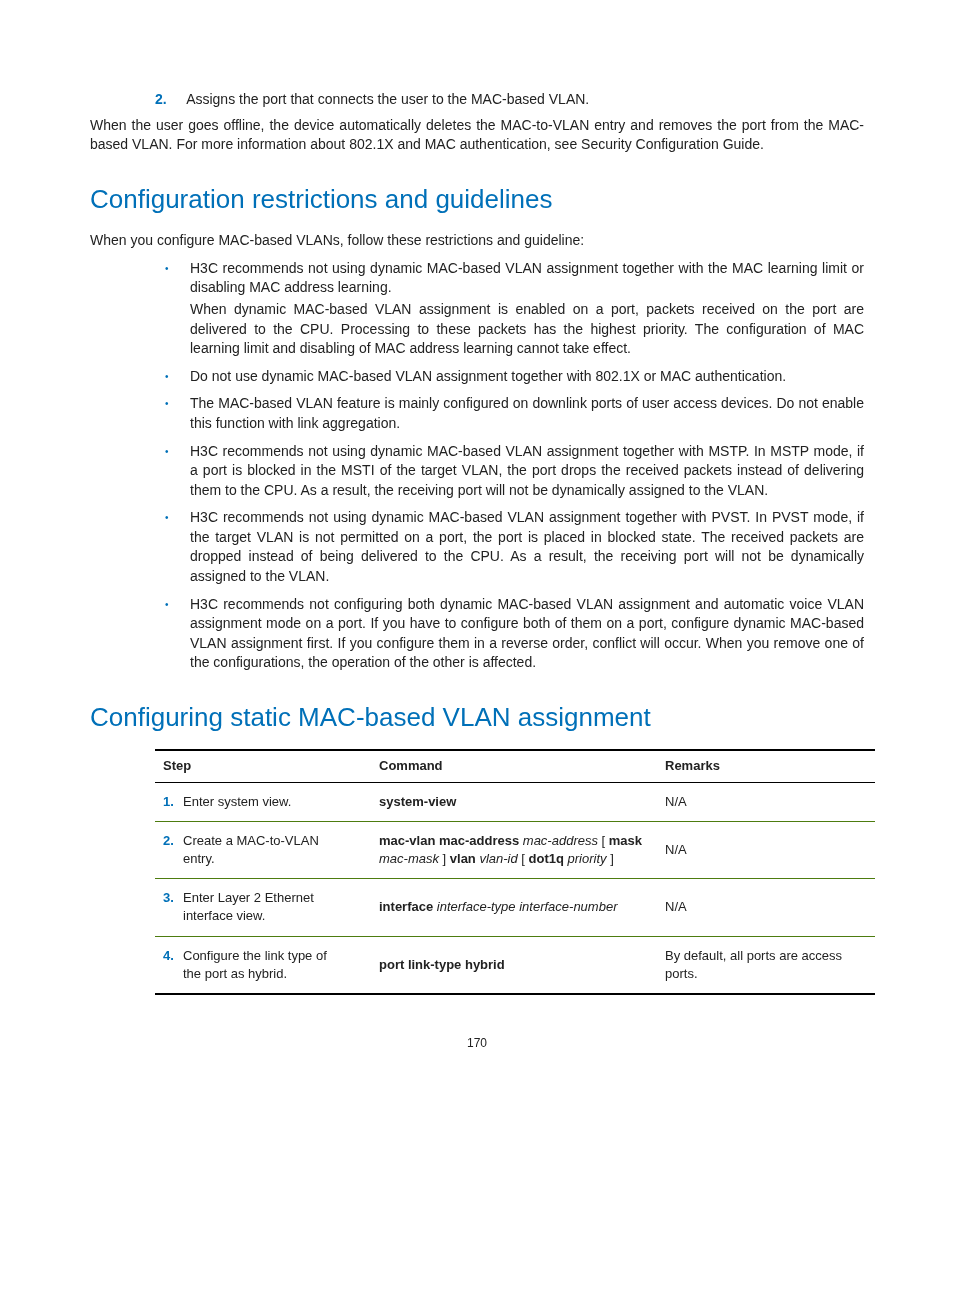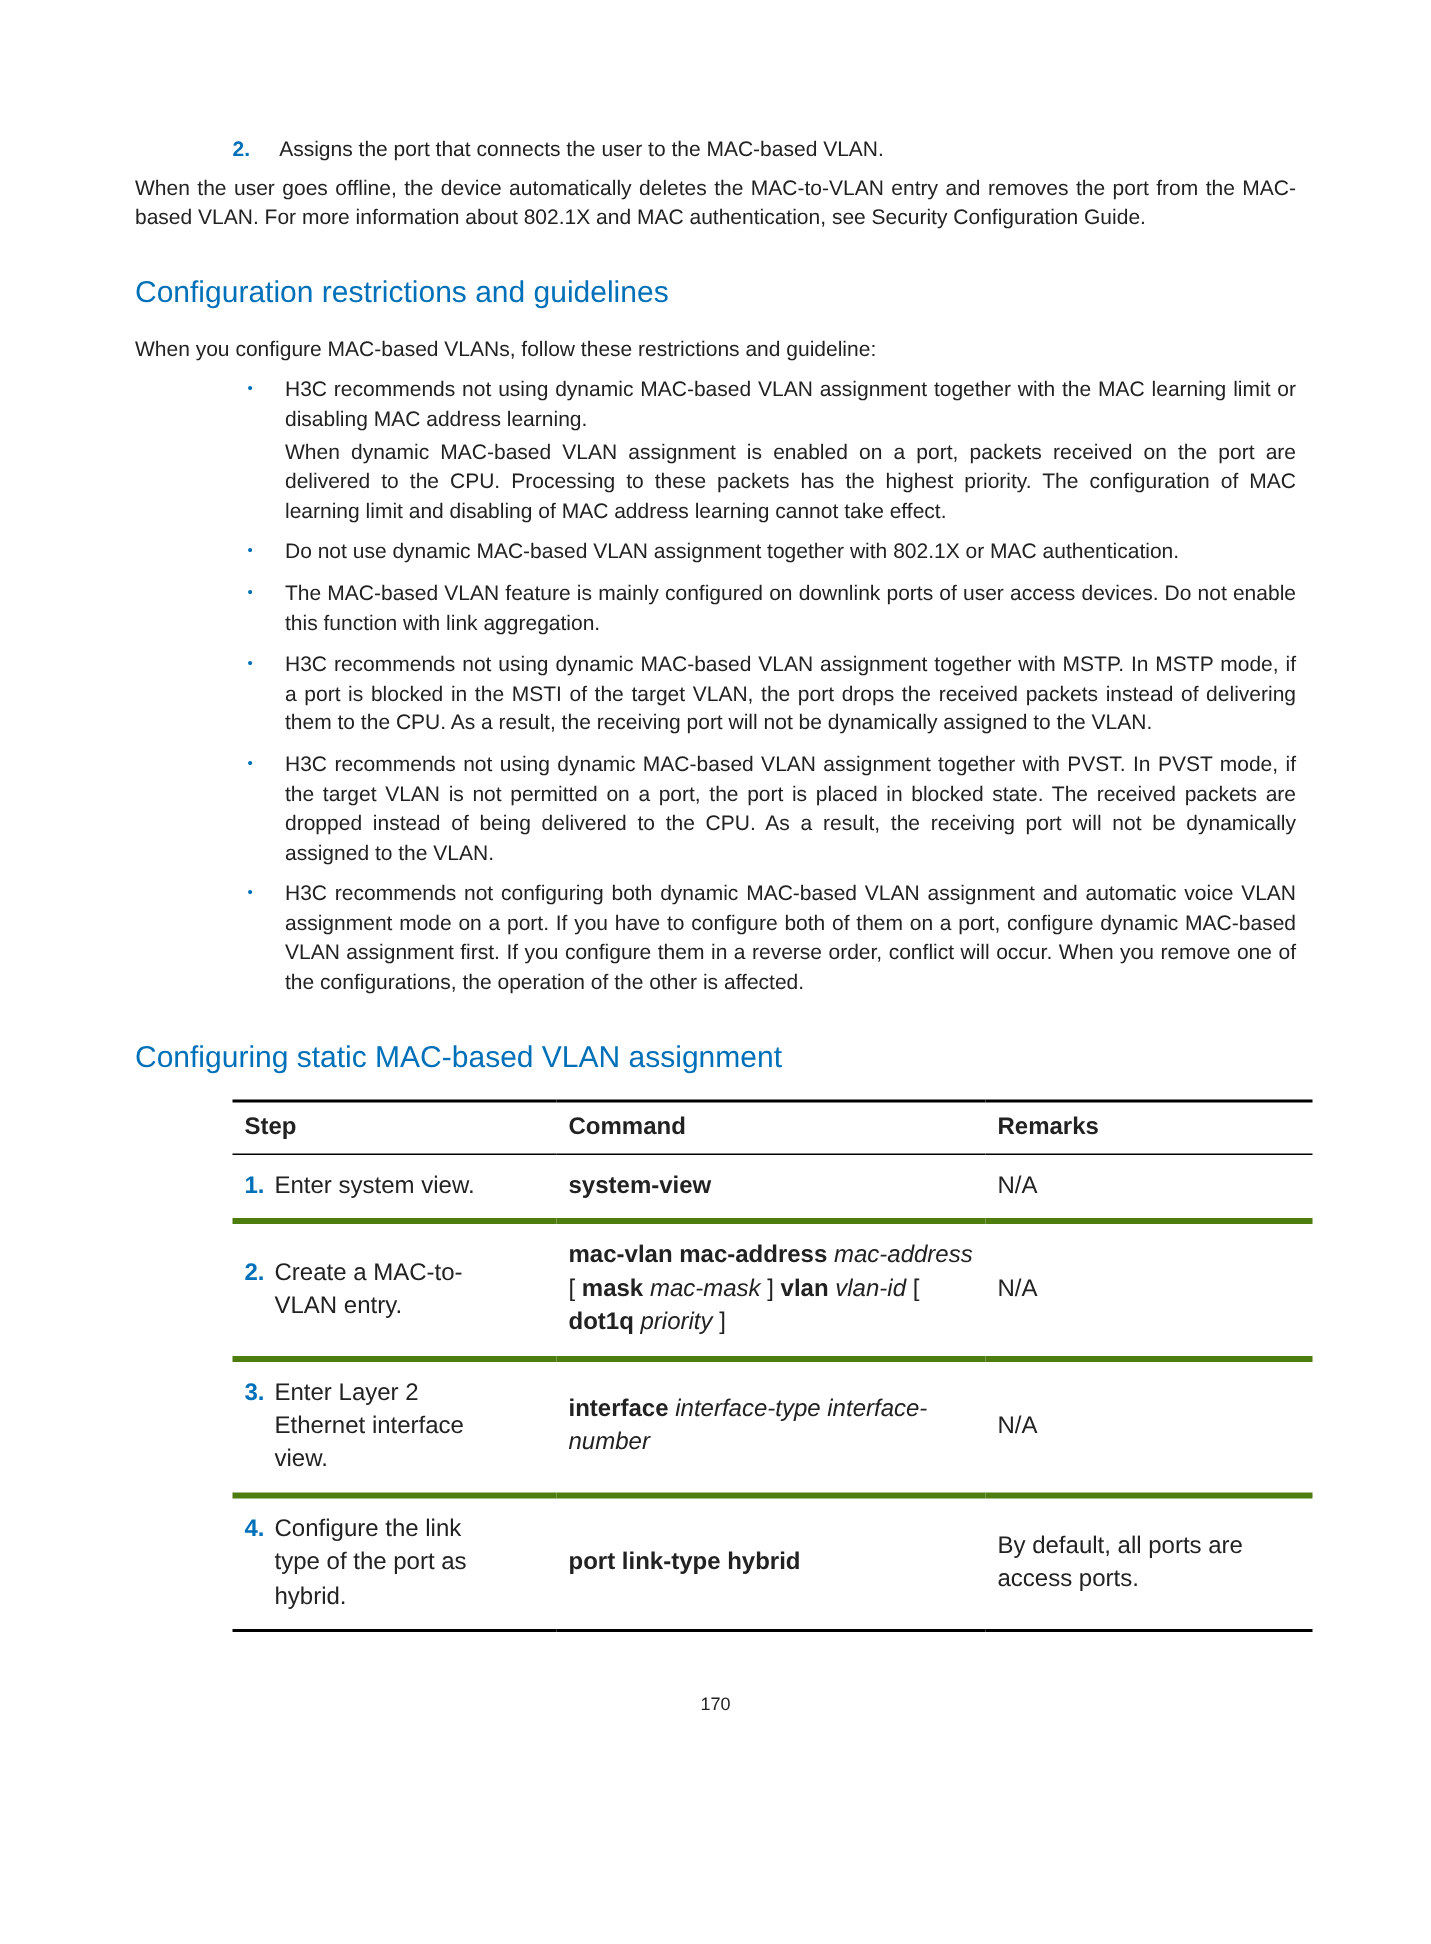--- a/index.html
+++ b/index.html
@@ -15,21 +15,21 @@
   .ol-num {
     color: #0070b8;
     font-weight: bold;
     display: inline-block;
     width: 28px;
   }
   .indent1 { margin-left: 65px; }
   .para { margin: 6px 0; text-align: justify; }
   .heading {
     color: #0070b8;
-    font-size: 20px;
+    font-size: 26px;
     font-weight: normal;
     margin: 26px 0 14px 0;
     font-family: Arial, Helvetica, sans-serif;
   }
   ul.bullets {
     list-style: none;
     padding: 0;
     margin: 6px 0 6px 65px;
   }
   ul.bullets > li {
@@ -47,31 +47,31 @@
     font-size: 10px;
   }
   .subpara {
     margin-top: 2px;
   }
   table.cmd {
     border-collapse: collapse;
     width: 720px;
     margin-left: 65px;
     margin-top: 10px;
-    font-size: 16px;
+    font-size: 13px;
   }
   table.cmd th {
     text-align: left;
     font-weight: bold;
     border-top: 2px solid #000;
     border-bottom: 1.5px solid #000;
     padding: 6px 8px;
   }
   table.cmd td {
-    border-bottom: 4px solid #4d7c0f;
+    border-bottom: 1px solid #4d7c0f;
     padding: 10px 8px;
     vertical-align: middle;
   }
   table.cmd tr:last-child td {
     border-bottom: 2px solid #000;
   }
   .step-num {
     color: #0070b8;
     font-weight: bold;
     display: inline-block;

